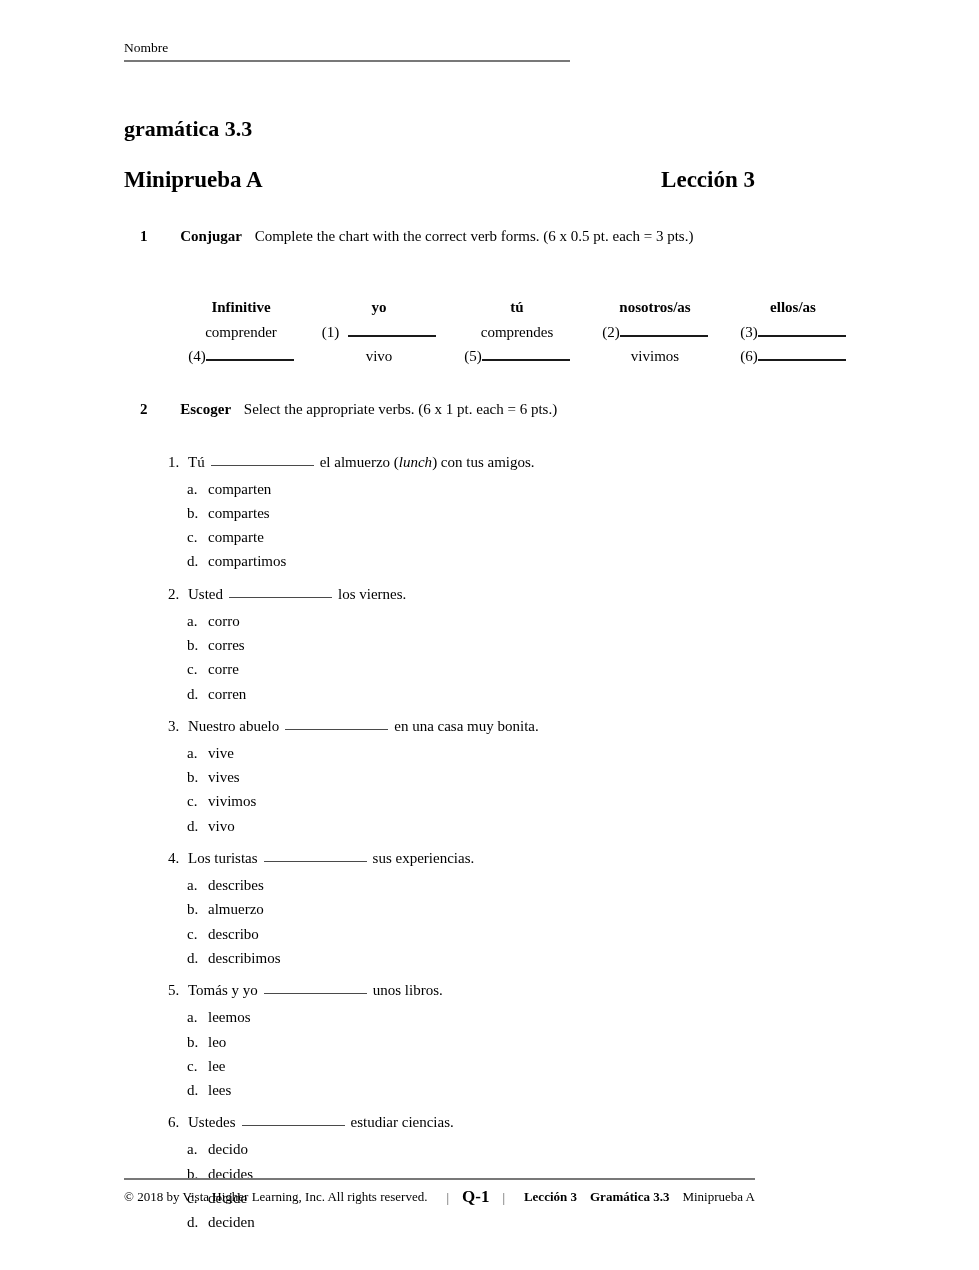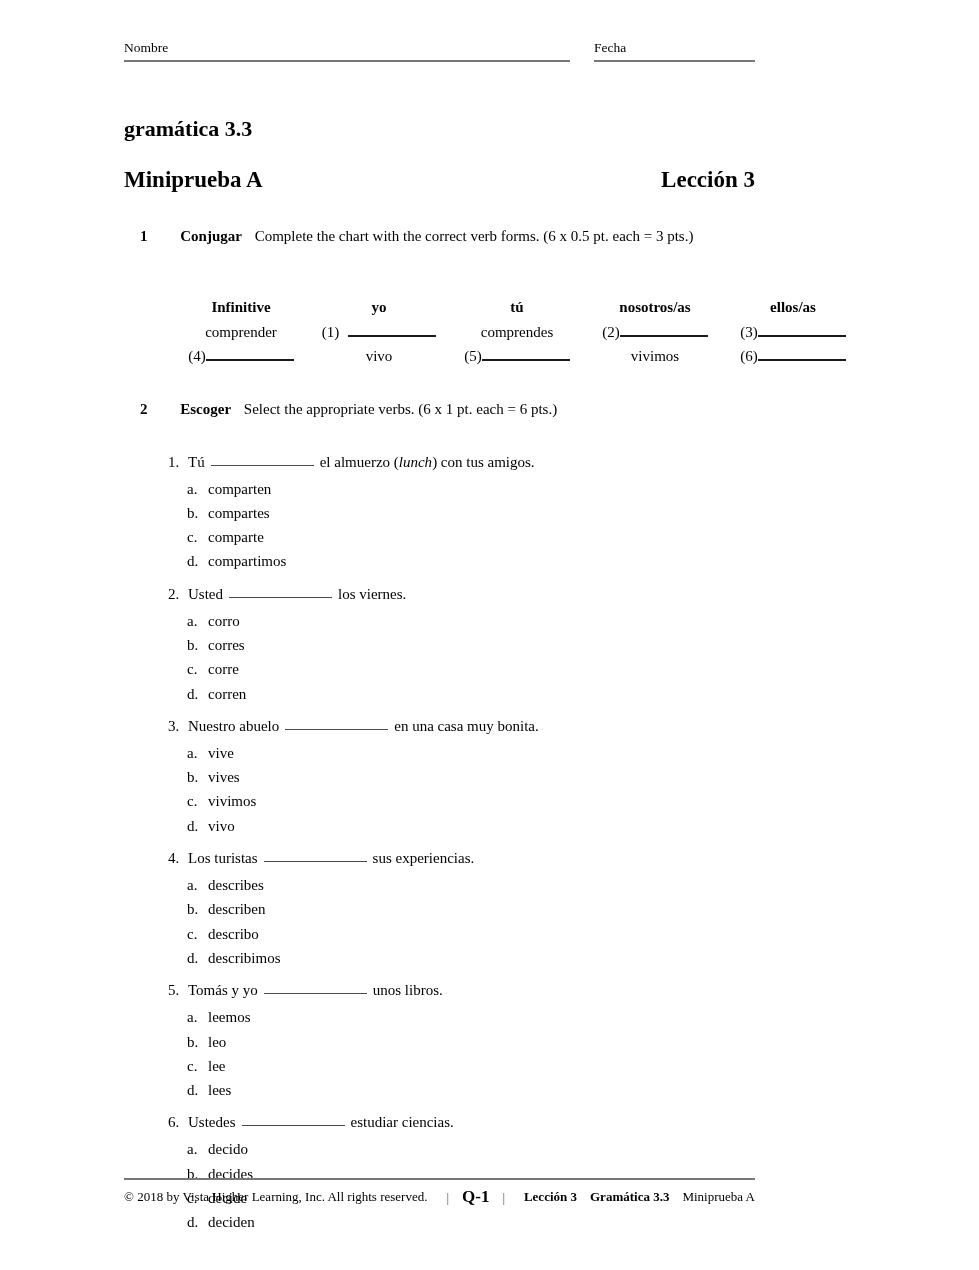--- a/index.html
+++ b/index.html
@@ -51,23 +51,20 @@
 </style>
 </head>
 <body>
 
 <div class="page">
 
   <div class="topbar">
     <div class="field field-name">
       <span>Nombre</span>
     </div>
-    <div class="field field-date">
-      <span>Fecha</span>
-    </div>
   </div>
 
   <div class="gram-title">gramática 3.3</div>
   <div class="quiz-row">
     <span>Miniprueba A</span>
     <span>Lección 3</span>
   </div>
 
   <div class="act-header act1-header">
     <span class="act-num">1</span>
@@ -176,21 +173,21 @@
     <div class="question">
       <div class="q-line">
         <span class="q-num">4.</span><span>Los turistas</span><span class="blank"></span><span>sus experiencias.</span>
       </div>
       <div class="opt">
           <span class="opt-letter">a.</span>
           <span>describes</span>
         </div>
       <div class="opt">
           <span class="opt-letter">b.</span>
-          <span>describen</span>
+          <span>almuerzo</span>
         </div>
       <div class="opt">
           <span class="opt-letter">c.</span>
           <span>describo</span>
         </div>
       <div class="opt">
           <span class="opt-letter">d.</span>
           <span>describimos</span>
         </div>
     </div>

